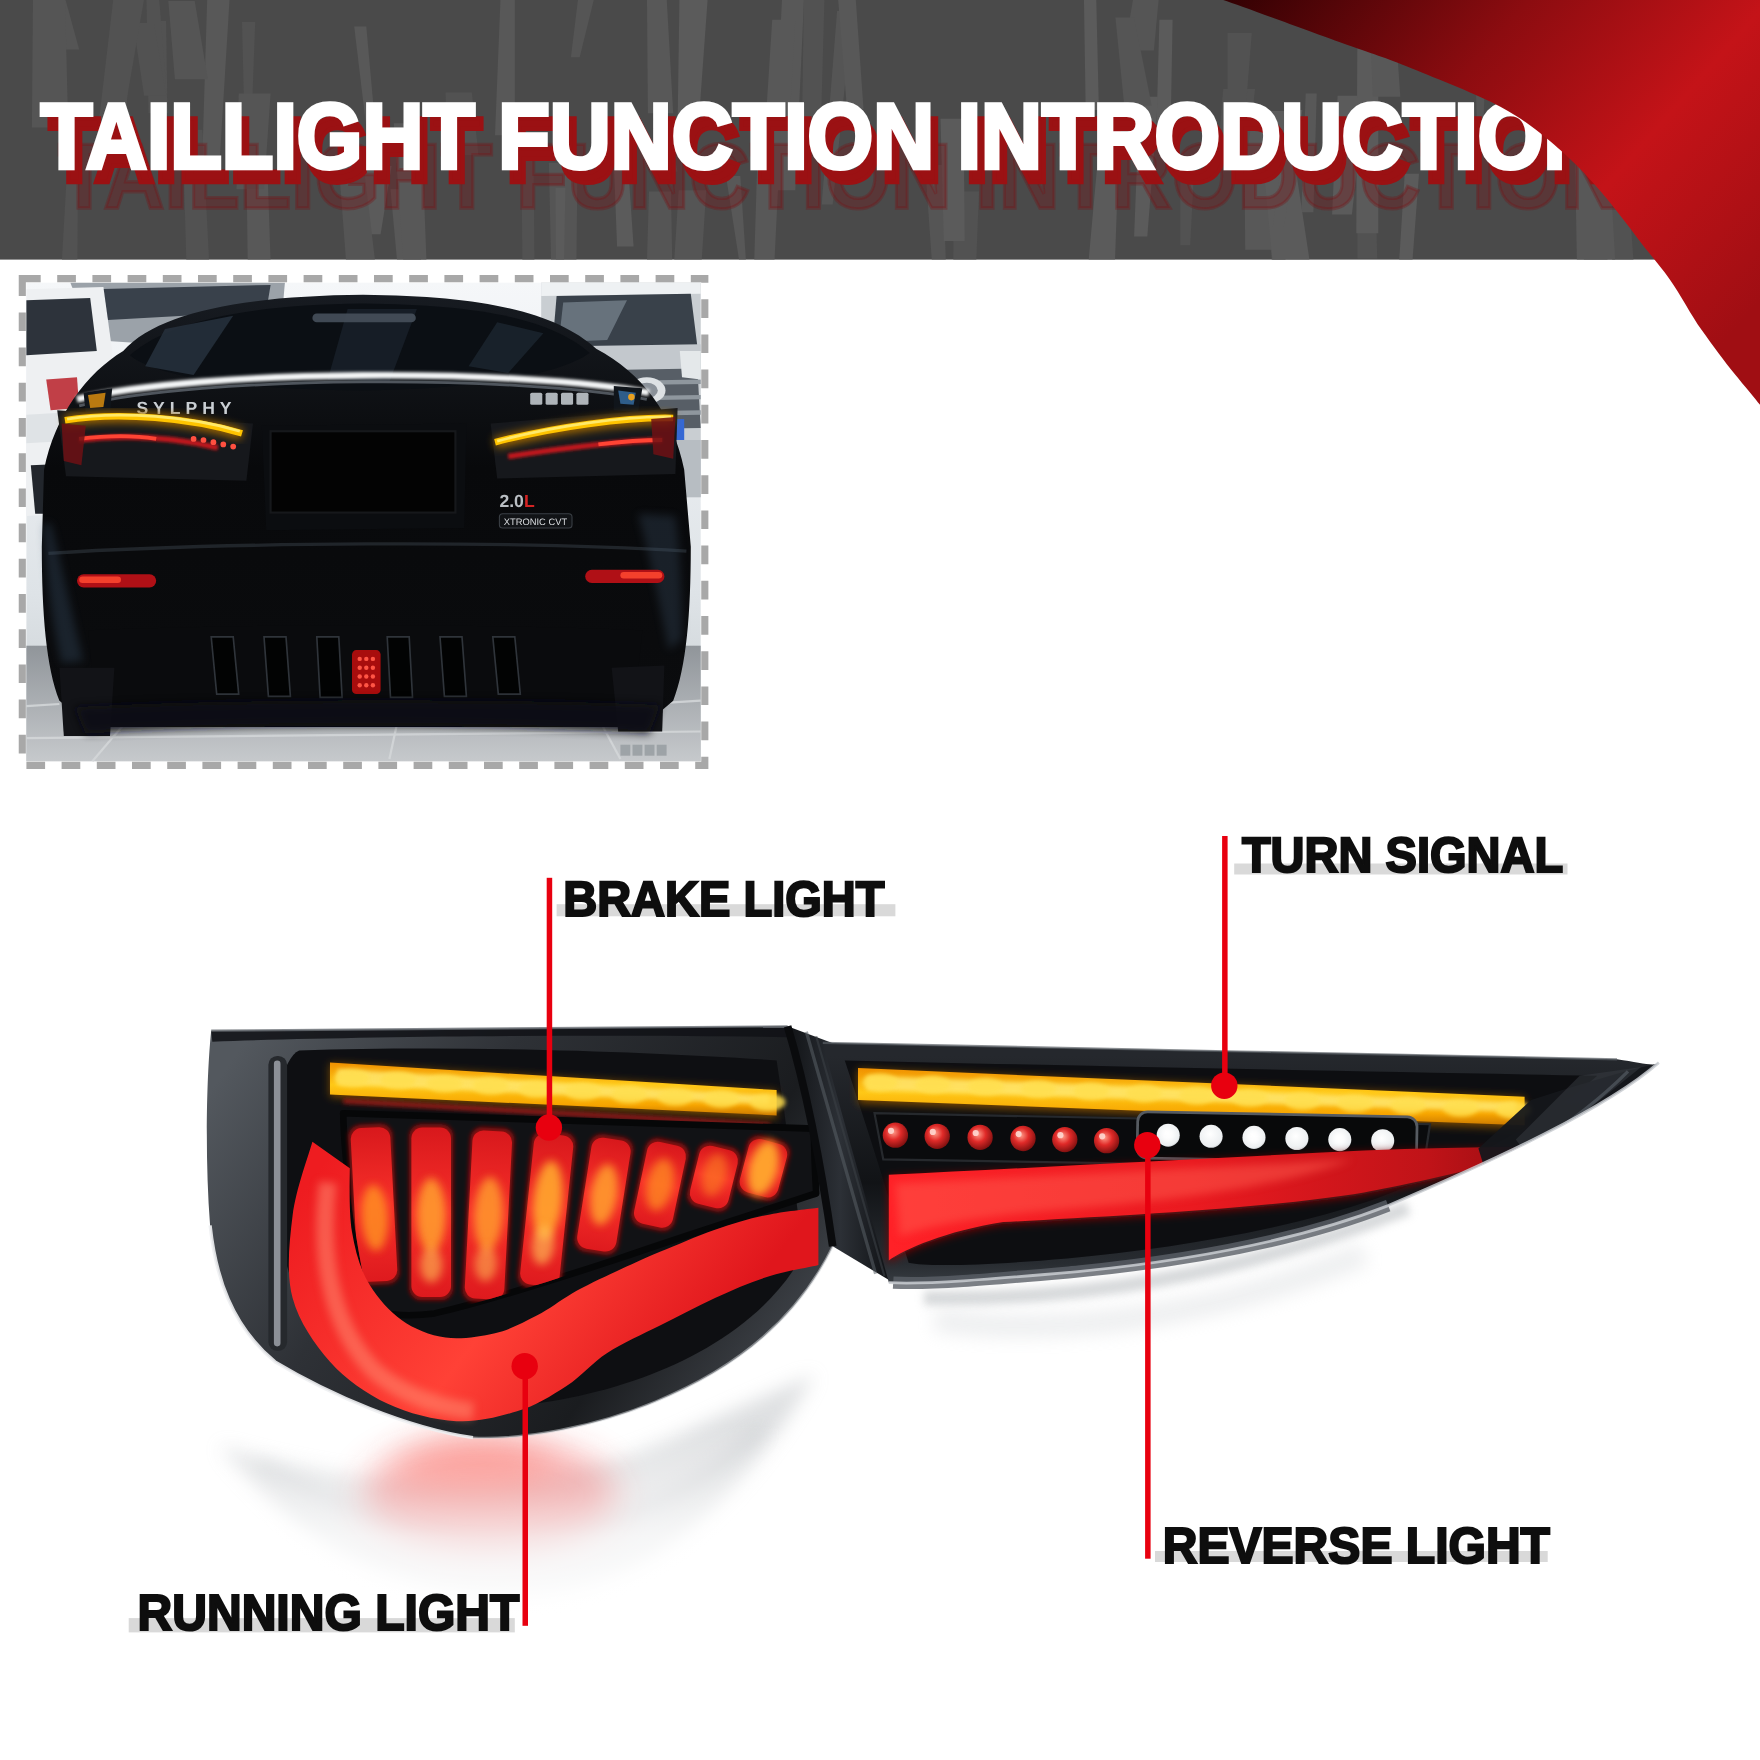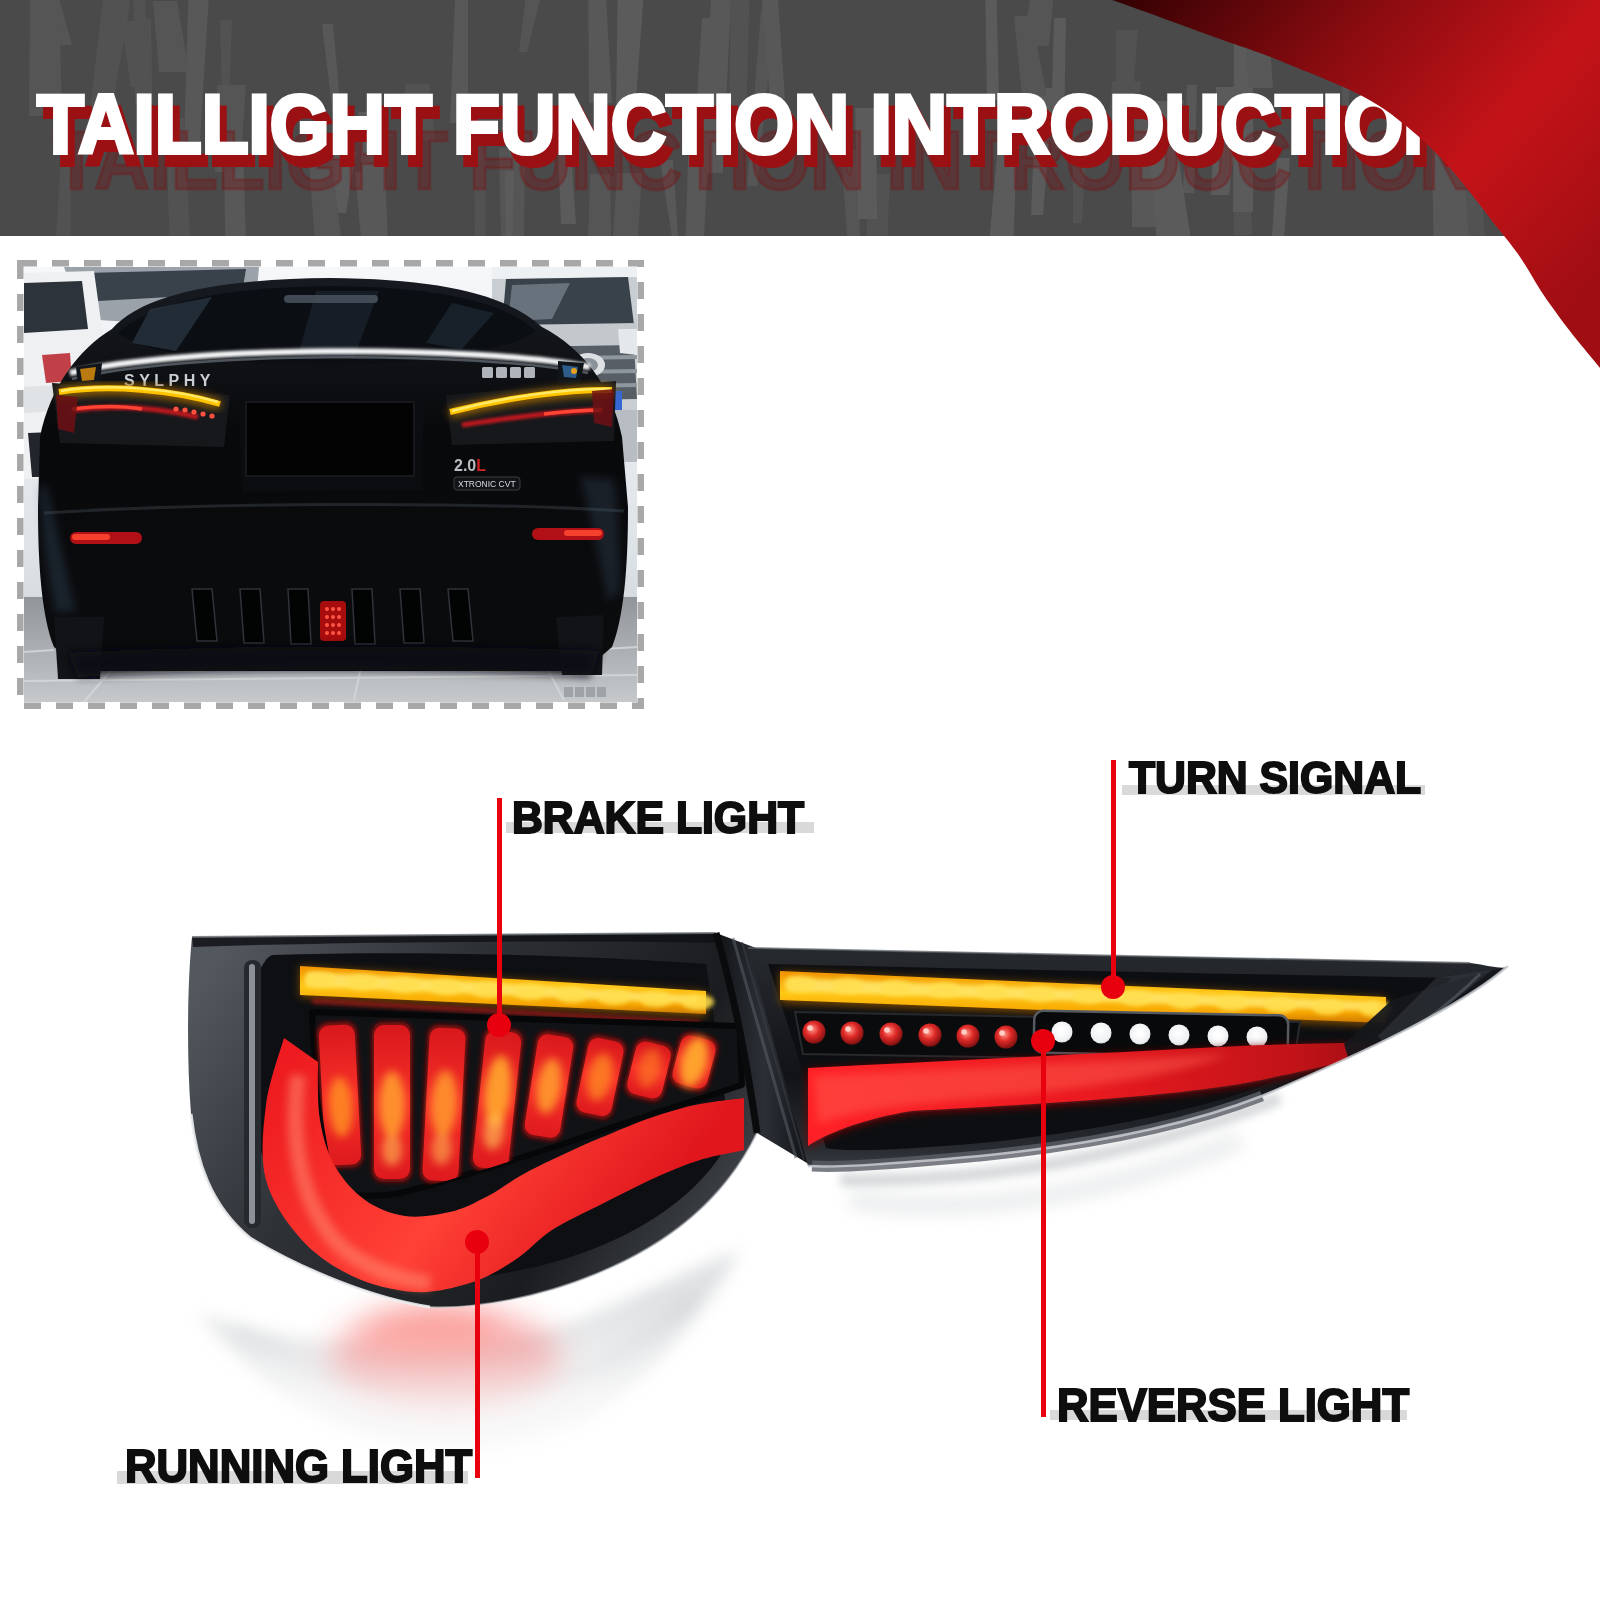--- a/index.html
+++ b/index.html
@@ -105,21 +105,21 @@
 <linearGradient id="swg" x1="1150" y1="-40" x2="1560" y2="320" gradientUnits="userSpaceOnUse">
 <stop offset="0" stop-color="#330103"></stop>
 <stop offset="0.38" stop-color="#8c0c10"></stop>
 <stop offset="0.68" stop-color="#c41318"></stop>
 <stop offset="1" stop-color="#a00e13"></stop>
 </linearGradient>
 </defs>
 <path d="M1112,0 C1130,6 1192,29 1220,39 C1248,49 1259,52 1283,62 C1307,72 1344,86 1364,97 C1384,108 1394,116 1405,125 C1416,134 1424,141 1433,150 C1442,159 1452,170 1461,181 C1470,192 1480,205 1489,217 C1498,229 1508,240 1518,254 C1528,268 1537,286 1547,300 C1557,314 1568,329 1577,340 C1586,351 1596,363 1600,368 L1600,0 Z" fill="url(#swg)"></path>
 </svg>
 
-<div style="position:absolute;left:17px;top:260px;width:627px;height:449px;">
+<div style="position:absolute;left:17px;top:250px;width:627px;height:449px;">
 <svg width="627" height="449" viewBox="0 0 627 449">
 <defs>
 <linearGradient id="sky" x1="0" y1="0" x2="0" y2="1">
 <stop offset="0" stop-color="#f5f7f9"></stop>
           <stop offset="0.65" stop-color="#dee3e7"></stop>
           <stop offset="1" stop-color="#c6cccf"></stop>
 </linearGradient>
 <linearGradient id="carbody" x1="0" y1="0" x2="0" y2="1">
 <stop offset="0" stop-color="#171b21"></stop>
           <stop offset="0.4" stop-color="#08090b"></stop>

